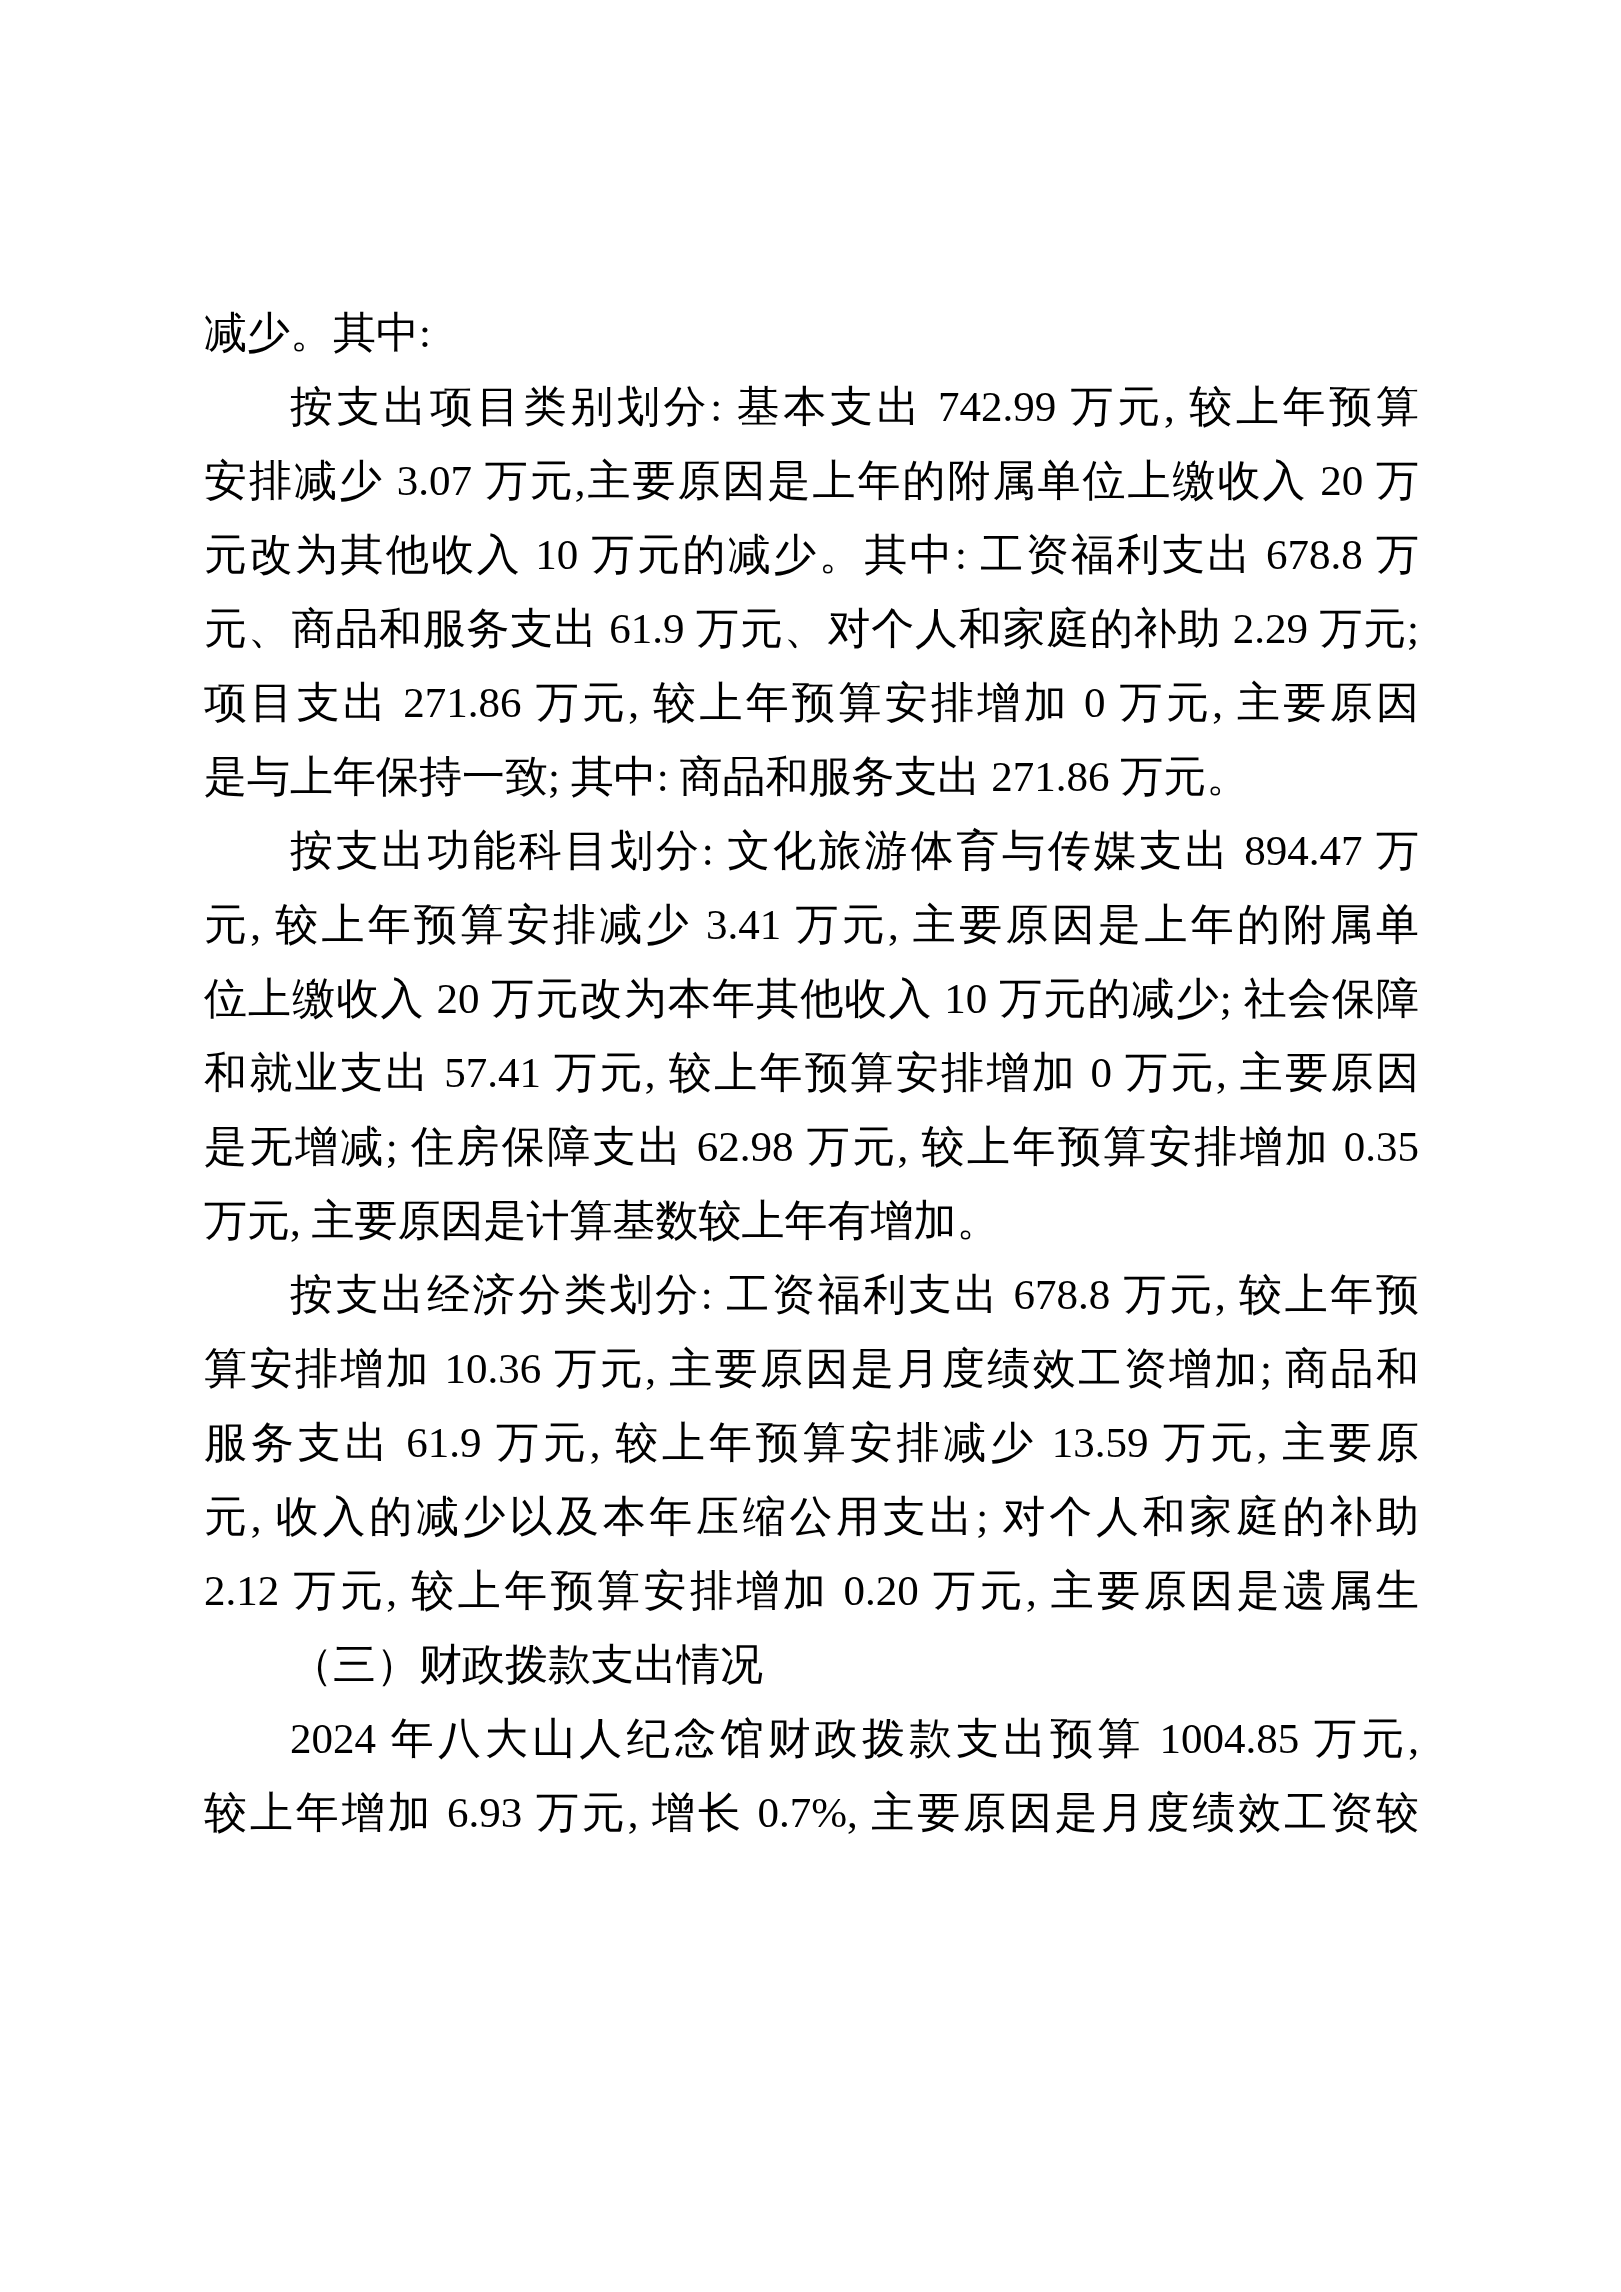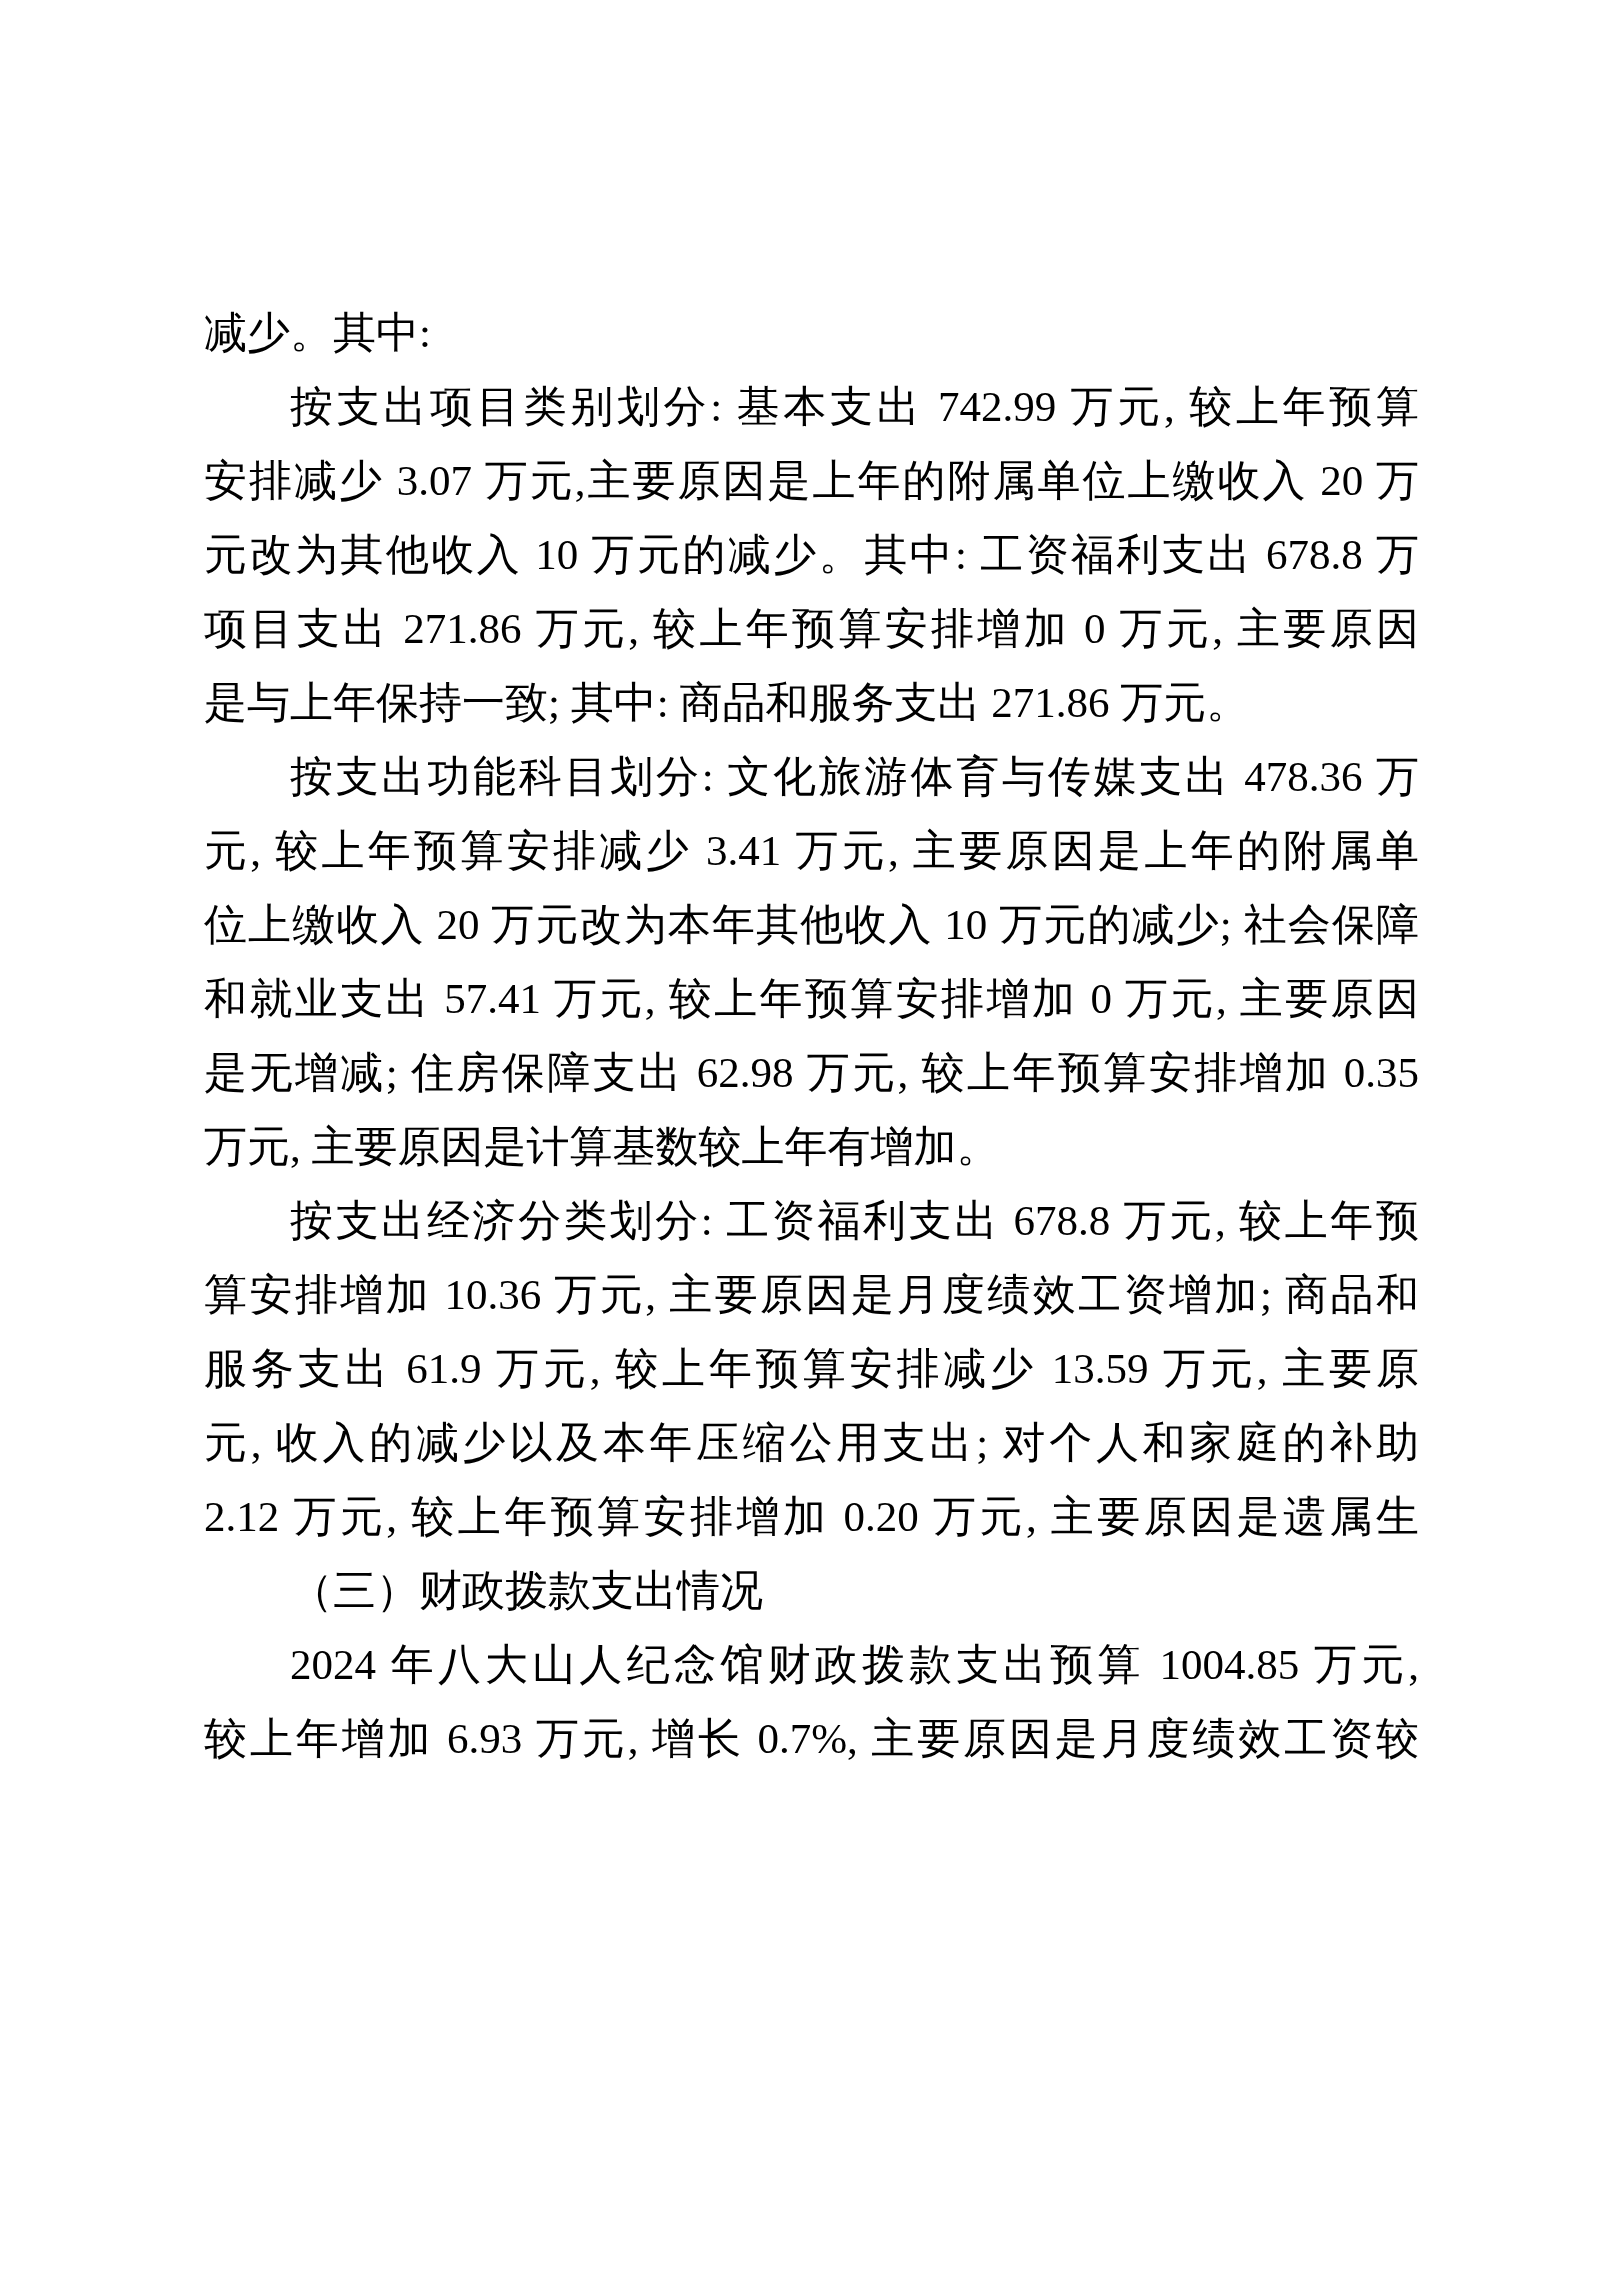--- a/index.html
+++ b/index.html
@@ -33,23 +33,24 @@
 </style>
 </head>
 <body>
 
 <div class="page">
   <div class="textblock">
     <div class="line">减少。其中:</div>
     <div class="line fill indent">按支出项目类别划分: 基本支出 742.99 万元, 较上年预算</div>
     <div class="line fill">安排减少 3.07 万元,主要原因是上年的附属单位上缴收入 20 万</div>
     <div class="line fill">元改为其他收入 10 万元的减少。其中: 工资福利支出 678.8 万</div>
+    <div class="line fill">元、商品和服务支出 61.9 万元、对个人和家庭的补助 2.29 万元;</div>
     <div class="line fill">项目支出 271.86 万元, 较上年预算安排增加 0 万元, 主要原因</div>
     <div class="line">是与上年保持一致; 其中: 商品和服务支出 271.86 万元。</div>
-    <div class="line fill indent">按支出功能科目划分: 文化旅游体育与传媒支出 478.36 万</div>
+    <div class="line fill indent">按支出功能科目划分: 文化旅游体育与传媒支出 894.47 万</div>
     <div class="line fill">元, 较上年预算安排减少 3.41 万元, 主要原因是上年的附属单</div>
     <div class="line fill">位上缴收入 20 万元改为本年其他收入 10 万元的减少; 社会保障</div>
     <div class="line fill">和就业支出 57.41 万元, 较上年预算安排增加 0 万元, 主要原因</div>
     <div class="line fill">是无增减; 住房保障支出 62.98 万元, 较上年预算安排增加 0.35</div>
     <div class="line">万元, 主要原因是计算基数较上年有增加。</div>
     <div class="line fill indent">按支出经济分类划分: 工资福利支出 678.8 万元, 较上年预</div>
     <div class="line fill">算安排增加 10.36 万元, 主要原因是月度绩效工资增加; 商品和</div>
     <div class="line fill">服务支出 61.9 万元, 较上年预算安排减少 13.59 万元, 主要原</div>
     <div class="line fill">元, 收入的减少以及本年压缩公用支出; 对个人和家庭的补助</div>
     <div class="line fill">2.12 万元, 较上年预算安排增加 0.20 万元, 主要原因是遗属生</div>

